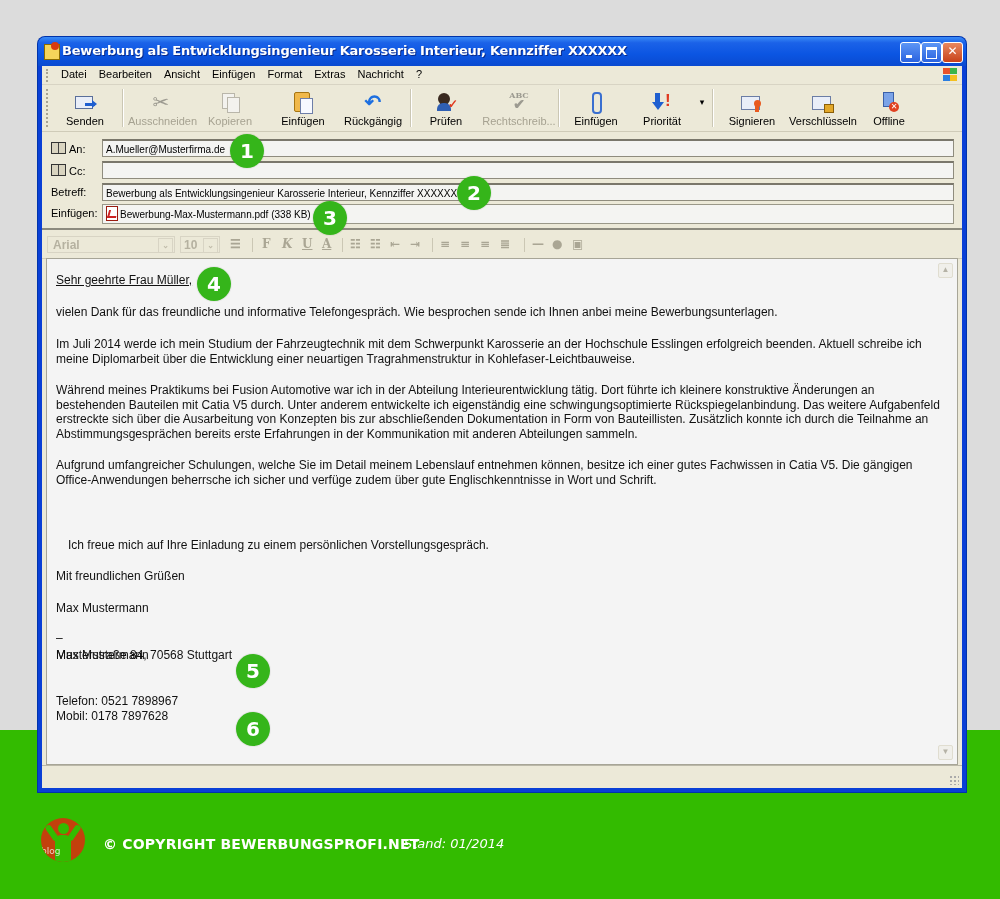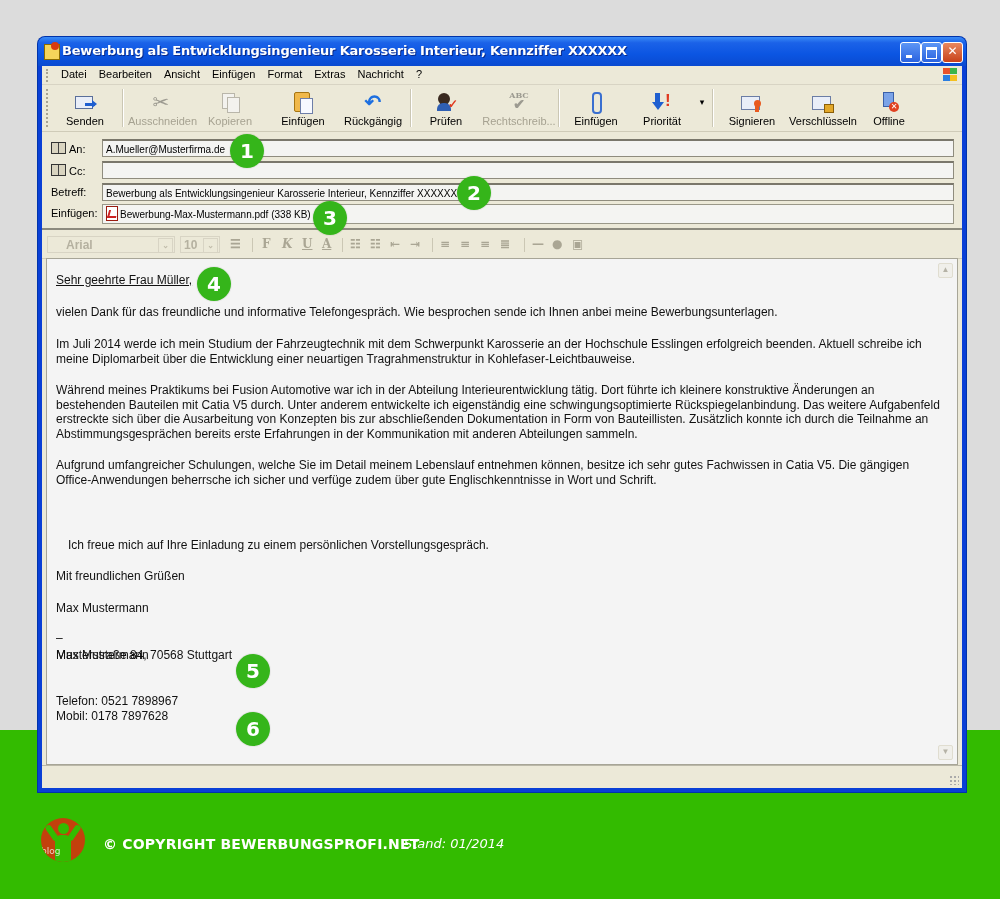--- a/index.html
+++ b/index.html
@@ -53,21 +53,21 @@
   .hrow { position:absolute; left:0; right:0; height:20px; }
   .hlabel { position:absolute; left:9px; top:3px; font-size:11px; font-family:"Liberation Sans", sans-serif; color:#000; }
   .book { display:inline-block; width:13px; height:10px; border:1px solid #333; margin-right:3px; vertical-align:-1px; background:linear-gradient(to right,#d9d4c0 45%,#444 45%,#444 55%,#d9d4c0 55%); }
   .hfield { position:absolute; left:60px; right:8px; top:0; height:18px; background:#f4f4f2; border:1px solid #8f8c7e; border-top:2px solid #7a776b;
     font-size:10px; font-family:"Liberation Sans", sans-serif; line-height:17px; padding-left:3px; color:#000; box-sizing:border-box; }
   .hfield.att { border:1px solid #9a9889; height:20px; line-height:19px; background:#f4f4f2; }
   .pdf-ico { display:inline-block; width:10px; height:13px; background:#fff; border:1px solid #9a1c10; vertical-align:-3px; margin-right:2px; position:relative; }
   .pdf-ico::after { content:""; position:absolute; left:1px; top:3px; width:7px; height:6px; border-left:2px solid #c22; border-bottom:2px solid #c22; transform:skewX(-15deg); }
 
   .fmtbar { position:absolute; left:0; top:162px; right:0; height:28px; background:#ece9d8; border-top:2px solid #8c8a7e; border-bottom:1px solid #cfcbb8; }
-  .fontsel { position:absolute; left:5px; top:6px; width:128px; height:17px; background:#ece9d8; border:1px solid #d8d4c4; font-size:12px; font-weight:bold; color:#b5b1a0; font-family:"Liberation Sans", sans-serif; padding-left:18px; box-sizing:border-box; line-height:16px; }
+  .fontsel { position:absolute; left:5px; top:6px; width:128px; height:17px; background:#ece9d8; border:1px solid #d8d4c4; font-size:12px; font-weight:bold; color:#b5b1a0; font-family:"Liberation Sans", sans-serif; padding-left:5px; box-sizing:border-box; line-height:16px; }
   .sizesel { position:absolute; left:138px; top:6px; width:40px; height:17px; border:1px solid #d8d4c4; font-size:12px; font-weight:bold; color:#b5b1a0; font-family:"Liberation Sans", sans-serif; padding-left:3px; box-sizing:border-box; line-height:16px; }
   .dd { position:absolute; right:1px; top:1px; width:13px; height:13px; border:1px solid #d8d4c4; font-size:8px; line-height:13px; text-align:center; color:#c0bcaa; }
   .ficon { position:absolute; top:7px; font-size:12px; color:#aaa694; font-family:"DejaVu Serif", serif; font-weight:bold; }
   .fsep { position:absolute; top:8px; width:1px; height:14px; background:#cbc7b4; }
 
   .body {
     position:absolute; left:4px; top:192px; right:4px; height:505px; background:#f4f4f4; border:1px solid #a7a597;
     font-family:"Liberation Sans", sans-serif; font-size:12px; color:#111; line-height:14.5px;
   }
   .body .p { position:absolute; left:9px; width:885px; }
@@ -270,21 +270,21 @@
       <span class="ficon" style="left:490px;">—</span>
       <span class="ficon" style="left:510px;">●</span>
       <span class="ficon" style="left:530px;">▣</span>
     </div>
 
     <div class="body">
       <div class="p" style="top:14px;text-decoration:underline;">Sehr geehrte Frau Müller,</div>
       <div class="p" style="top:46px;">vielen Dank für das freundliche und informative Telefongespräch. Wie besprochen sende ich Ihnen anbei meine Bewerbungsunterlagen.</div>
       <div class="p" style="top:78px;">Im Juli 2014 werde ich mein Studium der Fahrzeugtechnik mit dem Schwerpunkt Karosserie an der Hochschule Esslingen erfolgreich beenden. Aktuell schreibe ich meine Diplomarbeit über die Entwicklung einer neuartigen Tragrahmenstruktur in Kohlefaser-Leichtbauweise.</div>
       <div class="p" style="top:124px;">Während meines Praktikums bei Fusion Automotive war ich in der Abteilung Interieurentwicklung tätig. Dort führte ich kleinere konstruktive Änderungen an bestehenden Bauteilen mit Catia V5 durch. Unter anderem entwickelte ich eigenständig eine schwingungsoptimierte Rückspiegelanbindung. Das weitere Aufgabenfeld erstreckte sich über die Ausarbeitung von Konzepten bis zur abschließenden Dokumentation in Form von Bauteillisten. Zusätzlich konnte ich durch die Teilnahme an Abstimmungsgesprächen bereits erste Erfahrungen in der Kommunikation mit anderen Abteilungen sammeln.</div>
-      <div class="p" style="top:199px;">Aufgrund umfangreicher Schulungen, welche Sie im Detail meinem Lebenslauf entnehmen können, besitze ich sehr gutes Fachwissen in Catia V5. Die gängigen Office-Anwendungen beherrsche ich sicher und verfüge zudem über gute Englischkenntnisse in Wort und Schrift.</div>
+      <div class="p" style="top:199px;">Aufgrund umfangreicher Schulungen, welche Sie im Detail meinem Lebenslauf entnehmen können, besitze ich einer gutes Fachwissen in Catia V5. Die gängigen Office-Anwendungen beherrsche ich sicher und verfüge zudem über gute Englischkenntnisse in Wort und Schrift.</div>
       <div class="p" style="top:279px;margin-left:12px;">Ich freue mich auf Ihre Einladung zu einem persönlichen Vorstellungsgespräch.</div>
       <div class="p" style="top:310px;">Mit freundlichen Grüßen</div>
       <div class="p" style="top:342px;">Max Mustermann</div>
       <div class="p" style="top:372px;">–</div>
       <div class="p" style="top:389px;">Max Mustermann</div>
       <div class="p" style="top:389px;">Musterstraße 84, 70568 Stuttgart</div>
       <div class="p" style="top:435px;">Telefon: 0521 7898967</div>
       <div class="p" style="top:450px;">Mobil: 0178 7897628</div>
 
       <div class="scroll-up">▲</div>

